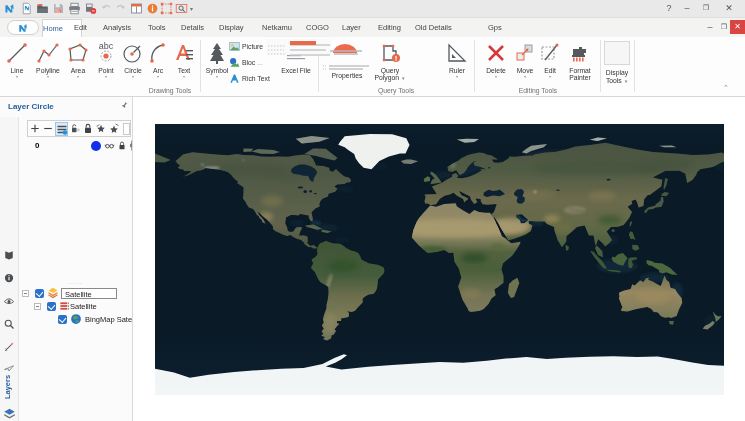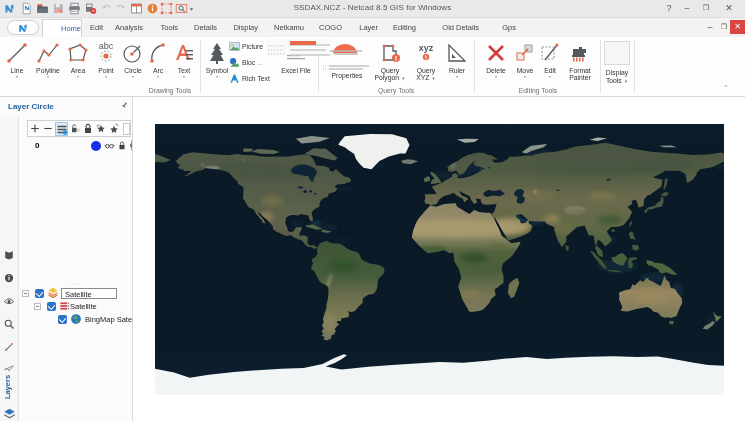--- a/index.html
+++ b/index.html
@@ -1,21 +1,21 @@
 <!DOCTYPE html>
 <html><head><meta charset="utf-8"><style>
 *{margin:0;padding:0;box-sizing:border-box}
 html,body{width:745px;height:421px;overflow:hidden;font-family:"Liberation Sans",sans-serif;background:#fff}
 #win{position:relative;width:745px;height:421px}
 #titlebar{position:absolute;left:0;top:0;width:745px;height:18px;background:#e9e9e9;border-bottom:1px solid #dedede}
 #title{position:absolute;left:0;right:0;top:3px;text-align:center;font-size:8px;color:#555;letter-spacing:.1px}
 .qat{position:absolute;top:2px;height:13px;display:flex;align-items:center}
 .wbtn{position:absolute;top:0;width:14px;height:16px;color:#555;font-size:9px;text-align:center;line-height:16px}
 #tabrow{position:absolute;left:0;top:18px;width:745px;height:19px;background:#f3f3f2}
-.tab{position:absolute;top:1px;height:18px;line-height:18px;font-size:7.5px;color:#444;text-align:right}
+.tab{position:absolute;top:1px;height:18px;line-height:18px;font-size:7.5px;color:#444;text-align:left}
 .tab.sel{background:#fff;border:1px solid #d4d4d4;border-bottom:none;color:#2a66a8}
 #npill{position:absolute;left:7px;top:2px;width:32px;height:15px;background:#fdfdfd;border:1px solid #d0d0d0;border-radius:8px}
 #ribbon{position:absolute;left:0;top:37px;width:745px;height:60px;background:#fdfdfd;border-bottom:1px solid #d7d7d7}
 .rsep{position:absolute;top:3px;height:52px;width:1px;background:#e2e2e2}
 .tool{position:absolute;top:3px;text-align:center}
 .tool .ic{height:25px;display:flex;align-items:flex-end;justify-content:center}
 .tool .lb{font-size:6.8px;color:#333;margin-top:2px;line-height:7.2px}
 .tool .dd{font-size:4px;color:#999;margin-top:1px;line-height:4px}
 .glabel{position:absolute;top:50px;font-size:6.8px;color:#707070;text-align:center}
 .small3{position:absolute;font-size:6.8px;color:#333;display:flex;align-items:center;gap:2px}
@@ -118,21 +118,20 @@
         </svg>
       </div>
       <div class="qat" style="left:175px">
         <svg width="13" height="13" viewBox="0 0 16 16">
           <rect x="1.5" y="3" width="13" height="10" fill="none" stroke="#e8684a"></rect>
           <circle cx="7.5" cy="7.5" r="2.6" fill="none" stroke="#596066" stroke-width="1.2"></circle>
           <path d="M9.3 9.3 L12 12" stroke="#596066" stroke-width="1.3"></path>
         </svg>
       </div>
       <div class="qat" style="left:190px;font-size:6px;color:#777">▾</div>
-      <div id="title">SSDAX.NCZ  -  Netcad 8.5 GIS for Windows</div>
       <div class="wbtn" style="left:662px">?</div>
       <div class="wbtn" style="left:680px">–</div>
       <div class="wbtn" style="left:699px;font-size:7px">❐</div>
       <div class="wbtn" style="left:722px">✕</div>
     </div>
     <div id="tabrow">
       <div id="npill">
         <div style="margin:1px 0 0 9px">
           <svg width="12" height="12" viewBox="0 0 16 16">
             <path d="M3 13 L3 4 L5.5 4 L10 10 L10 6 L8.5 6 L12.5 2.5 L13 9 L11.5 7.5 L11.5 13 L9 13 L5.5 8.5 L5.5 13 Z" fill="#2a8fd4"></path>
@@ -301,31 +300,20 @@
             <path d="M6 5 L15 5 L15 10 L18 10 L18 19 L6 19Z" fill="none" stroke="#54595e" stroke-width="1.3"></path>
             <rect x="4.8" y="3.8" width="2.4" height="2.4" fill="#e8684a"></rect>
             <rect x="4.8" y="17.8" width="2.4" height="2.4" fill="#e8684a"></rect>
             <rect x="13.8" y="3.8" width="2.4" height="2.4" fill="#e8684a"></rect>
             <circle cx="18" cy="17" r="4" fill="#e8684a"></circle>
             <rect x="17.4" y="15" width="1.2" height="3" fill="#fff"></rect>
             <circle cx="18" cy="19" r="0.8" fill="#fff"></circle>
           </svg>
         </div>
         <div class="lb">Query<br>Polygon <span style="font-size:4.5px;color:#888">▼</span></div>
-      </div>
-      <div class="tool" style="left:409px;width:34px">
-        <div class="ic">
-          <svg width="24" height="24" viewBox="0 0 24 24">
-            <text x="12" y="10" font-size="9" font-weight="bold" fill="#54595e" text-anchor="middle" font-family="Liberation Sans">xyz</text>
-            <circle cx="12" cy="16" r="3.2" fill="#e8684a"></circle>
-            <rect x="11.4" y="14.4" width="1.2" height="2.4" fill="#fff"></rect>
-            <circle cx="12" cy="18" r="0.7" fill="#fff"></circle>
-          </svg>
-        </div>
-        <div class="lb">Query<br>XYZ <span style="font-size:4.5px;color:#888">▼</span></div>
       </div>
       <div class="tool" style="left:443px;width:28px">
         <div class="ic">
           <svg width="24" height="24" viewBox="0 0 24 24">
             <path d="M4 20 L4 4 L20 20Z" fill="none" stroke="#54595e" stroke-width="1.3"></path>
             <path d="M7 17 L7 13 L11 17Z" fill="#54595e"></path>
           </svg>
         </div>
         <div class="lb">Ruler</div>
         <div class="dd">▾</div>

